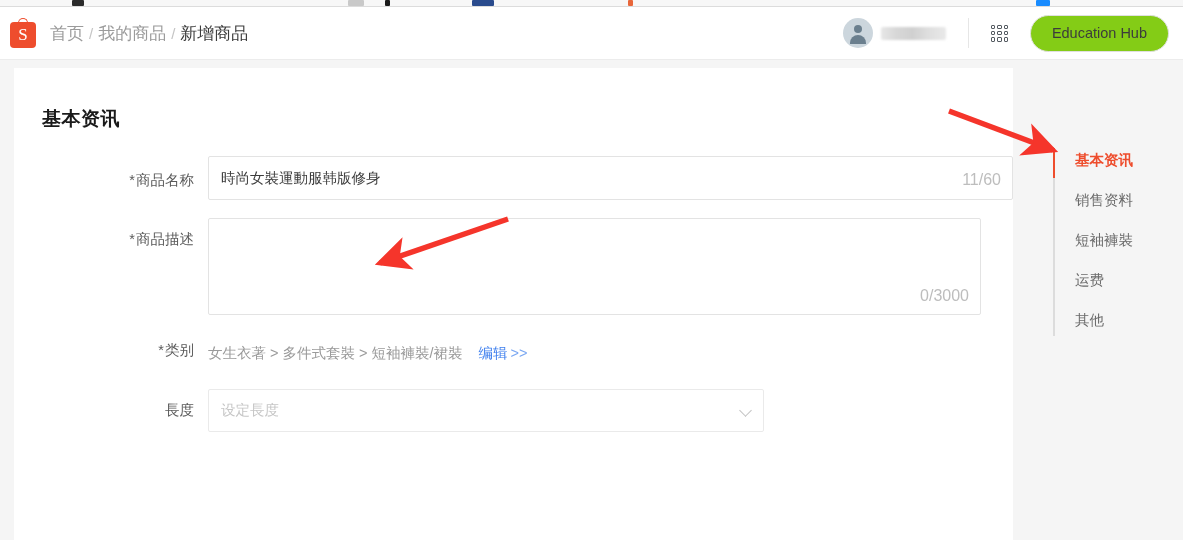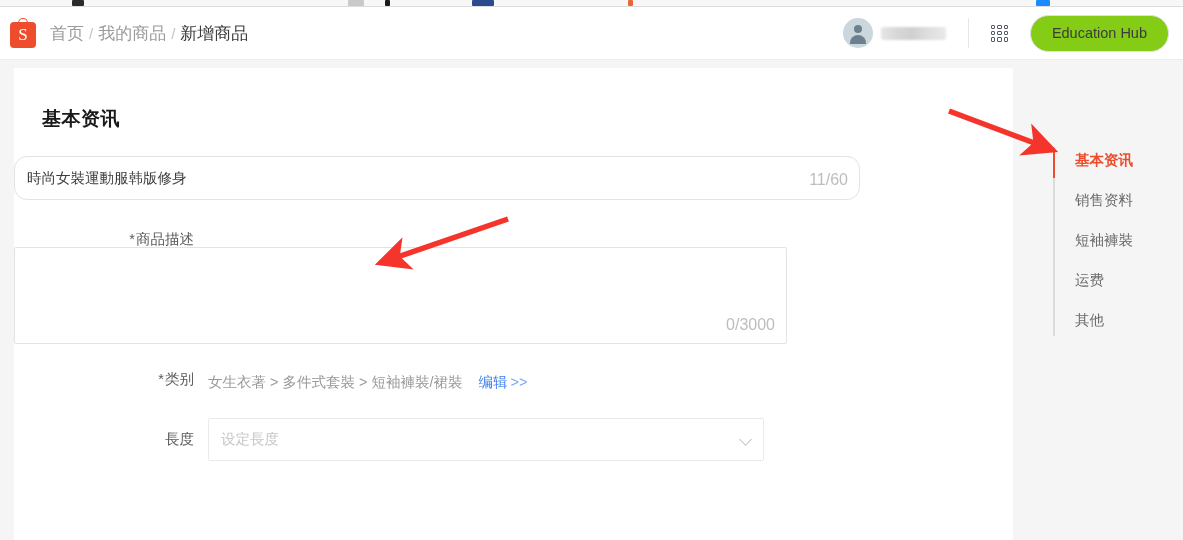--- a/index.html
+++ b/index.html
@@ -101,32 +101,32 @@
     width: 194px; text-align: right; padding-right: 14px;
     font-size: 14.5px; color: #5a5a5a; line-height: 1;
     white-space: nowrap; flex: 0 0 auto;
   }
   .lbl .req { color: #5a5a5a; margin-right: 1px; }
 
   .row-name { margin-top: 8px; }
   .row-name .lbl { padding-top: 17px; }
   .inputbox {
     position: relative; width: 846px; height: 44px;
-    border: 1px solid #e3e3e3; border-radius: 13px; background: #fff;
+    border: 1px solid #e3e3e3; border-radius: 2px; background: #fff;
   }
   .inputbox .val {
     position: absolute; left: 12px; top: 12px;
     font-size: 14.5px; color: #3c3c3c;
   }
   .counter {
     position: absolute; right: 11px; font-size: 16px; color: #bdbdbd;
   }
   .inputbox .counter { top: 14px; }
 
-  .row-desc { margin-top: 18px; flex-direction: column; }
+  .row-desc { margin-top: 18px; }
   .row-desc .lbl { padding-top: 14px; }
   .textbox {
     position: relative; width: 773px; height: 97px;
     border: 1px solid #e3e3e3; border-radius: 2px; background: #fff; text-align: right;
   }
   .textbox .counter { bottom: 9px; }
 
   .row-cat { margin-top: 28px; align-items: flex-start; }
   .cat-line { display: flex; align-items: center; gap: 16px; padding-top: 1px; }
   .cat-path { font-size: 14.5px; color: #9a9a9a; }
@@ -227,20 +227,23 @@
       <div class="edu-btn">Education Hub</div>
     </div>
   </div>
 
   <div class="card">
     <div class="card-title">基本资讯</div>
 
     <div class="form">
 
       <div class="row row-name">
+        <div class="lbl">
+          <span class="req">*</span><span>商品名称</span>
+        </div>
         <div class="inputbox">
           <span class="val">時尚女裝運動服韩版修身</span>
           <span class="counter">11/60</span>
         </div>
       </div>
 
       <div class="row row-desc">
         <div class="lbl">
           <span class="req">*</span><span>商品描述</span>
         </div>

